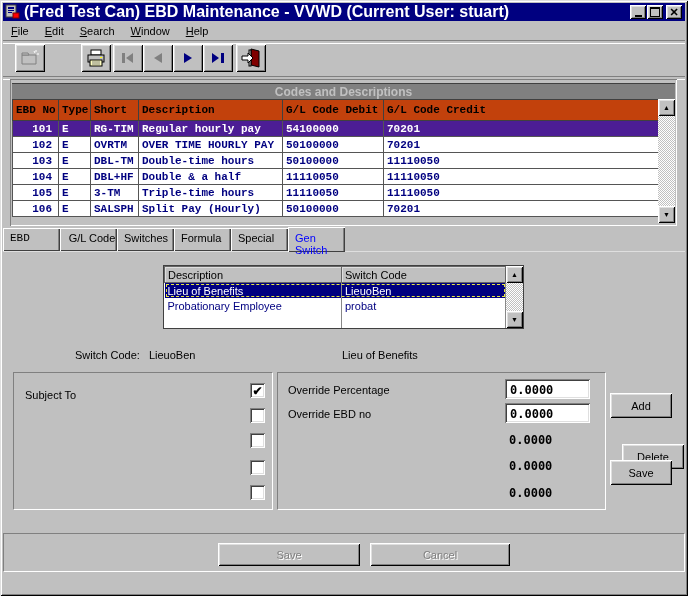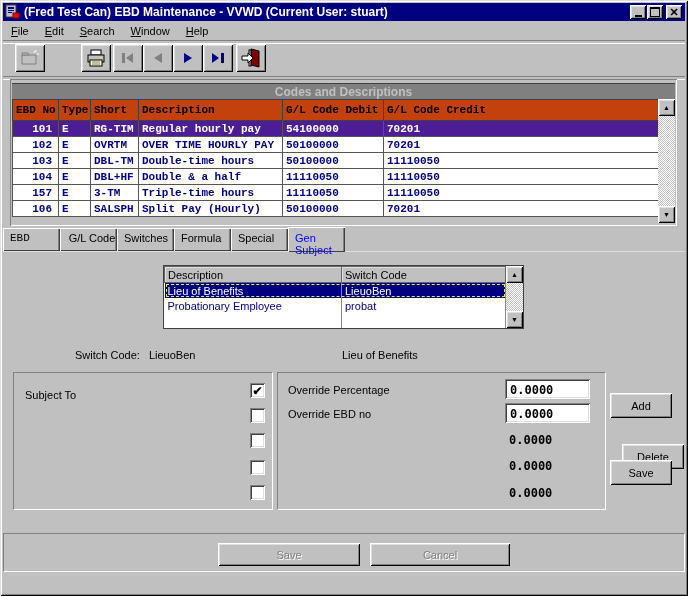--- a/index.html
+++ b/index.html
@@ -12,21 +12,21 @@
   }
   .abs{position:absolute;}
   
   .raised{background:#c0c0c0;
     box-shadow: inset 1px 1px 0 #fff, inset -1px -1px 0 #000,
                 inset 2px 2px 0 #dfdfdf, inset -2px -2px 0 #808080;}
   .etched{border:1px solid;border-color:#808080 #fff #fff #808080;}
   .groove{height:2px;border-top:1px solid #808080;border-bottom:1px solid #fff;}
   
   .titlebar{left:3px;top:3px;width:682px;height:18px;background:#000080;display:flex;align-items:center;}
-  .title-text{color:#fff;font-weight:bold;font-size:12px;white-space:nowrap;padding-left:3px;}
+  .title-text{color:#fff;font-weight:bold;font-size:16px;white-space:nowrap;padding-left:3px;}
   .app-icon{width:16px;height:16px;margin-left:2px;flex:0 0 16px;}
   .tb-buttons{position:absolute;right:3px;top:2px;display:flex;}
   .tb-btn{width:16px;height:14px;margin-left:1px;display:flex;align-items:center;justify-content:center;
           font-size:9px;font-weight:bold;line-height:1;}
   .tb-btn.close{margin-left:3px;}
   .minglyph{display:block;width:7px;height:2px;background:#000;margin-top:7px;}
   .maxglyph{display:block;width:8px;height:7px;border:1px solid #000;border-top-width:2px;}
   
   .menubar{left:3px;top:22px;width:682px;height:18px;display:flex;align-items:center;}
   .menu-item{padding:2px 8px 3px 8px;}
@@ -221,21 +221,21 @@
         </tr>
         <tr>
           <td>104</td>
           <td>E</td>
           <td>DBL+HF</td>
           <td>Double &amp; a half</td>
           <td>11110050</td>
           <td>11110050</td>
         </tr>
         <tr>
-          <td>157</td>
+          <td>105</td>
           <td>E</td>
           <td>3-TM</td>
           <td>Triple-time hours</td>
           <td>11110050</td>
           <td>11110050</td>
         </tr>
         <tr>
           <td>106</td>
           <td>E</td>
           <td>SALSPH</td>
@@ -249,21 +249,21 @@
   <div class="abs vscroll" style="left:658px;top:99px;height:124px;">
     <span class="sb-btn raised sb-up">▲</span>
     <span class="sb-btn raised sb-dn">▼</span>
   </div>
 
   <div class="abs tab mono" style="left:3px;">EBD</div>
   <div class="abs tab" style="left:60px;text-align:center;">G/L Code</div>
   <div class="abs tab" style="left:117px;">Switches</div>
   <div class="abs tab" style="left:174px;">Formula</div>
   <div class="abs tab" style="left:231px;">Special</div>
-  <div class="abs tab active" style="left:288px;">Gen Subject</div>
+  <div class="abs tab active" style="left:288px;">Gen Switch</div>
   <div class="abs tabpanel-top"></div>
 
   <div class="abs switch-wrap">
     <table class="switch-table">
       <colgroup>
           <col style="width:177px">
           <col style="width:164px">
         </colgroup>
       <thead>
         <tr>

